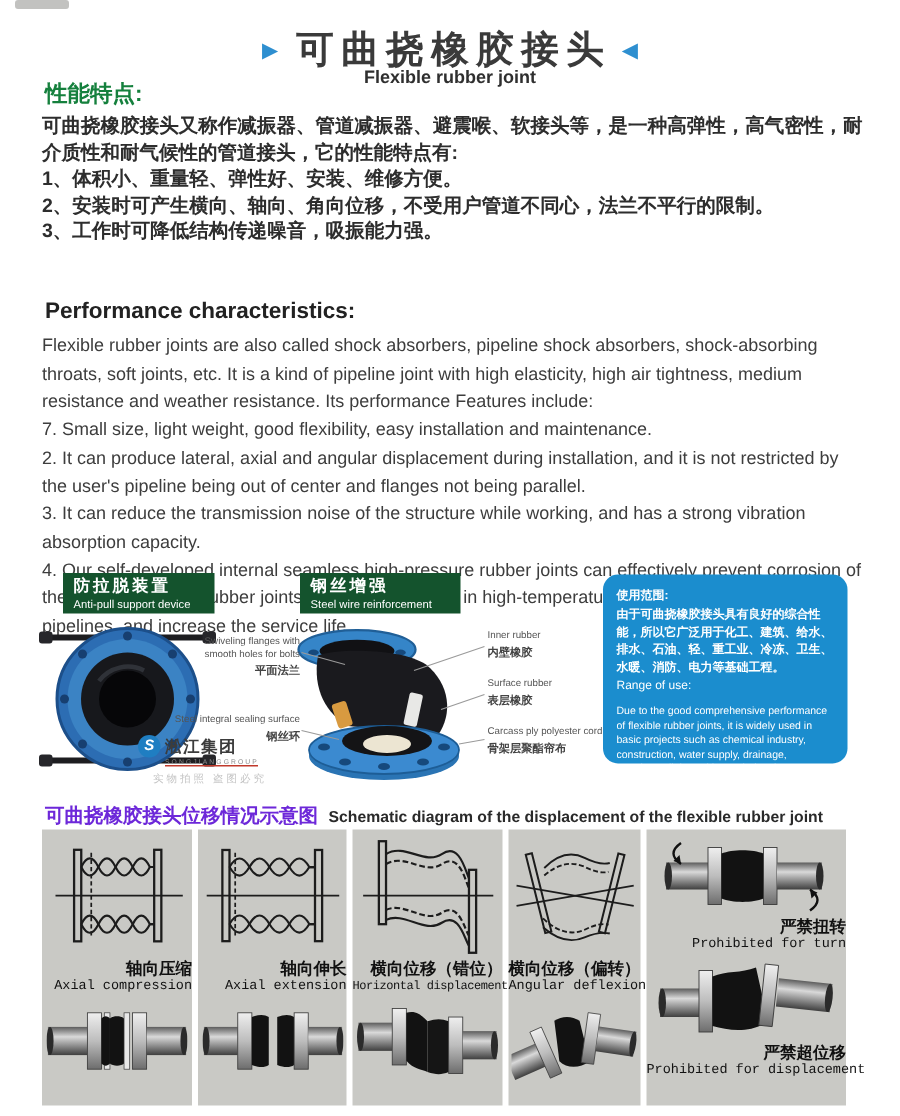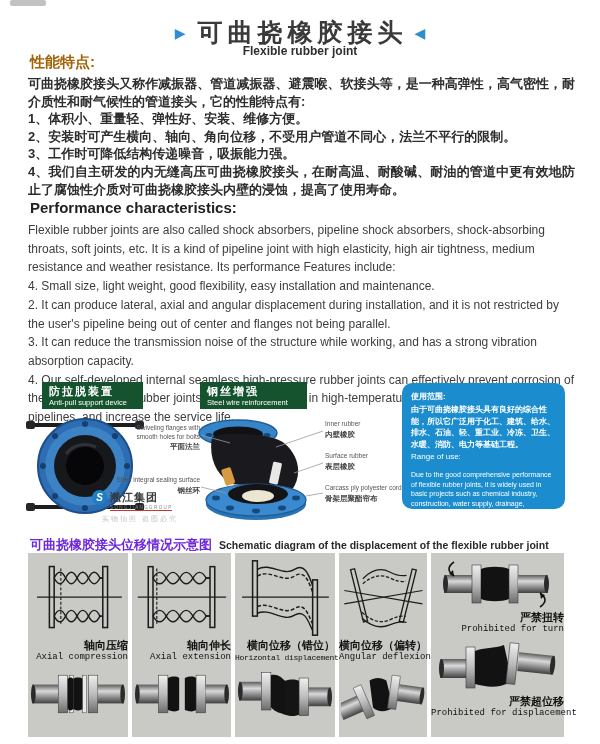--- a/index.html
+++ b/index.html
@@ -13,21 +13,21 @@
     background:#8f8f8d; opacity:.55; border-radius:2px; }
 
   
   .title-row { position:absolute; top:16px; left:0; width:100%; text-align:center; white-space:nowrap; }
   .title-zh { font-size:25px; font-weight:bold; letter-spacing:5px; color:#3a3a3a; }
   .tri { font-size:14px; color:#2e8fd0; vertical-align:3px; }
   .tri.l { margin-right:12px; } .tri.r { margin-left:7px; }
   .subtitle { position:absolute; top:44px; left:0; width:100%; text-align:center;
     font-size:12px; font-weight:bold; color:#2f2f2f; }
 
-  .h-zh { position:absolute; left:30px; top:53px; font-size:15px; font-weight:bold; color:#a16207;text-align:right; }
+  .h-zh { position:absolute; left:30px; top:53px; font-size:15px; font-weight:bold; color:#15803d;text-align:right; }
   .zh-body { position:absolute; left:28px; top:75px; width:547px; font-size:13px;
     font-weight:600; line-height:17.6px; color:#2d2d2d; text-align:justify; }
   .zh-body div { margin:0; }
 
   .h-en { position:absolute; left:30px; top:199px; font-size:15px; font-weight:600; color:#222; }
   .en-body { position:absolute; left:28px; top:221px; width:547px; font-size:12px;
     line-height:18.7px; color:#3d3d3d; }
   .en-body p { margin:0; }
 
   
@@ -92,27 +92,26 @@
     <span class="tri l">▶</span><span class="title-zh">可曲挠橡胶接头</span><span class="tri r">◀</span>
   </div>
   <div class="subtitle">Flexible rubber joint</div>
 
   <div class="h-zh">性能特点:</div>
   <div class="zh-body">
     <div>可曲挠橡胶接头又称作减振器、管道减振器、避震喉、软接头等，是一种高弹性，高气密性，耐介质性和耐气候性的管道接头，它的性能特点有:</div>
     <div>1、体积小、重量轻、弹性好、安装、维修方便。</div>
     <div>2、安装时可产生横向、轴向、角向位移，不受用户管道不同心，法兰不平行的限制。</div>
     <div>3、工作时可降低结构传递噪音，吸振能力强。</div>
-    <div>4、我们自主研发的内无缝高压可曲挠橡胶接头，在耐高温、耐酸碱、耐油的管道中更有效地防止了腐蚀性介质对可曲挠橡胶接头内壁的浸蚀，提高了使用寿命。</div>
   </div>
 
   <div class="h-en">Performance characteristics:</div>
   <div class="en-body">
     <p>Flexible rubber joints are also called shock absorbers, pipeline shock absorbers, shock-absorbing throats, soft joints, etc. It is a kind of pipeline joint with high elasticity, high air tightness, medium resistance and weather resistance. Its performance Features include:</p>
-    <p>4. Small size, light weight, good flexibility, easy installation and maintenance.</p>
+    <p>7. Small size, light weight, good flexibility, easy installation and maintenance.</p>
     <p>2. It can produce lateral, axial and angular displacement during installation, and it is not restricted by the user's pipeline being out of center and flanges not being parallel.</p>
     <p>3. It can reduce the transmission noise of the structure while working, and has a strong vibration absorption capacity.</p>
     <p>4. Our self-developed internal seamless high-pressure rubber joints can effectively prevent corrosion of the inner wall of the rubber joints by corrosive media in high-temperature, acid-base, and oil-resistant pipelines, and increase the service life.</p>
   </div>
 
   <div class="label-box lb1">
     <div class="lz">防拉脱装置</div>
     <div class="le">Anti-pull support device</div>
   </div>
   <div class="label-box lb2">

